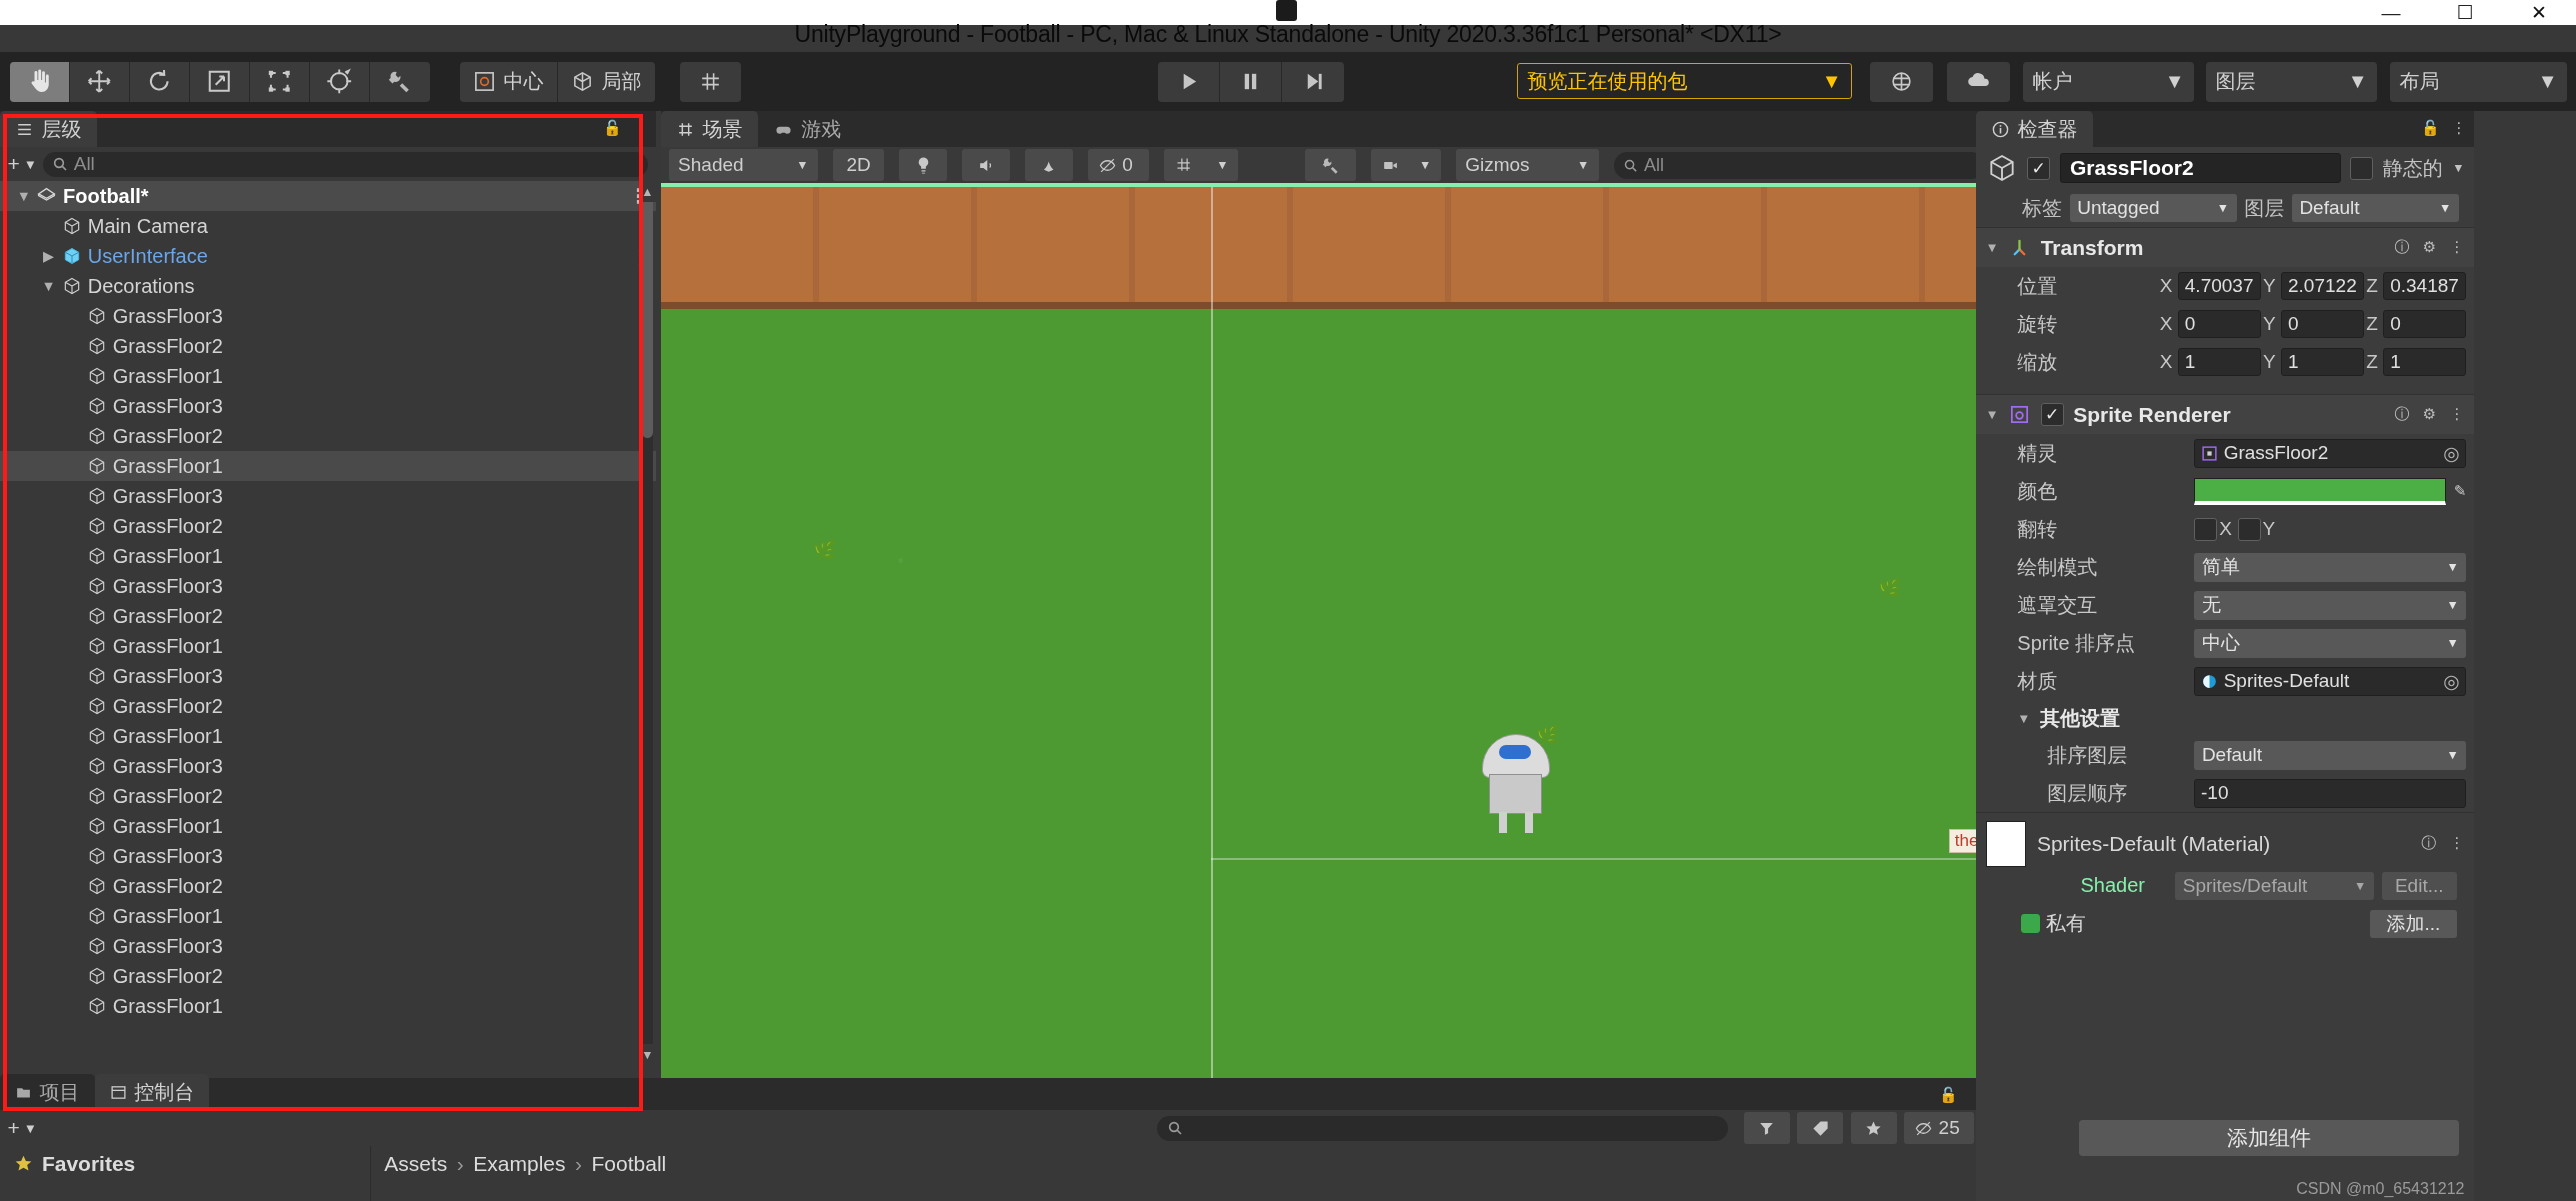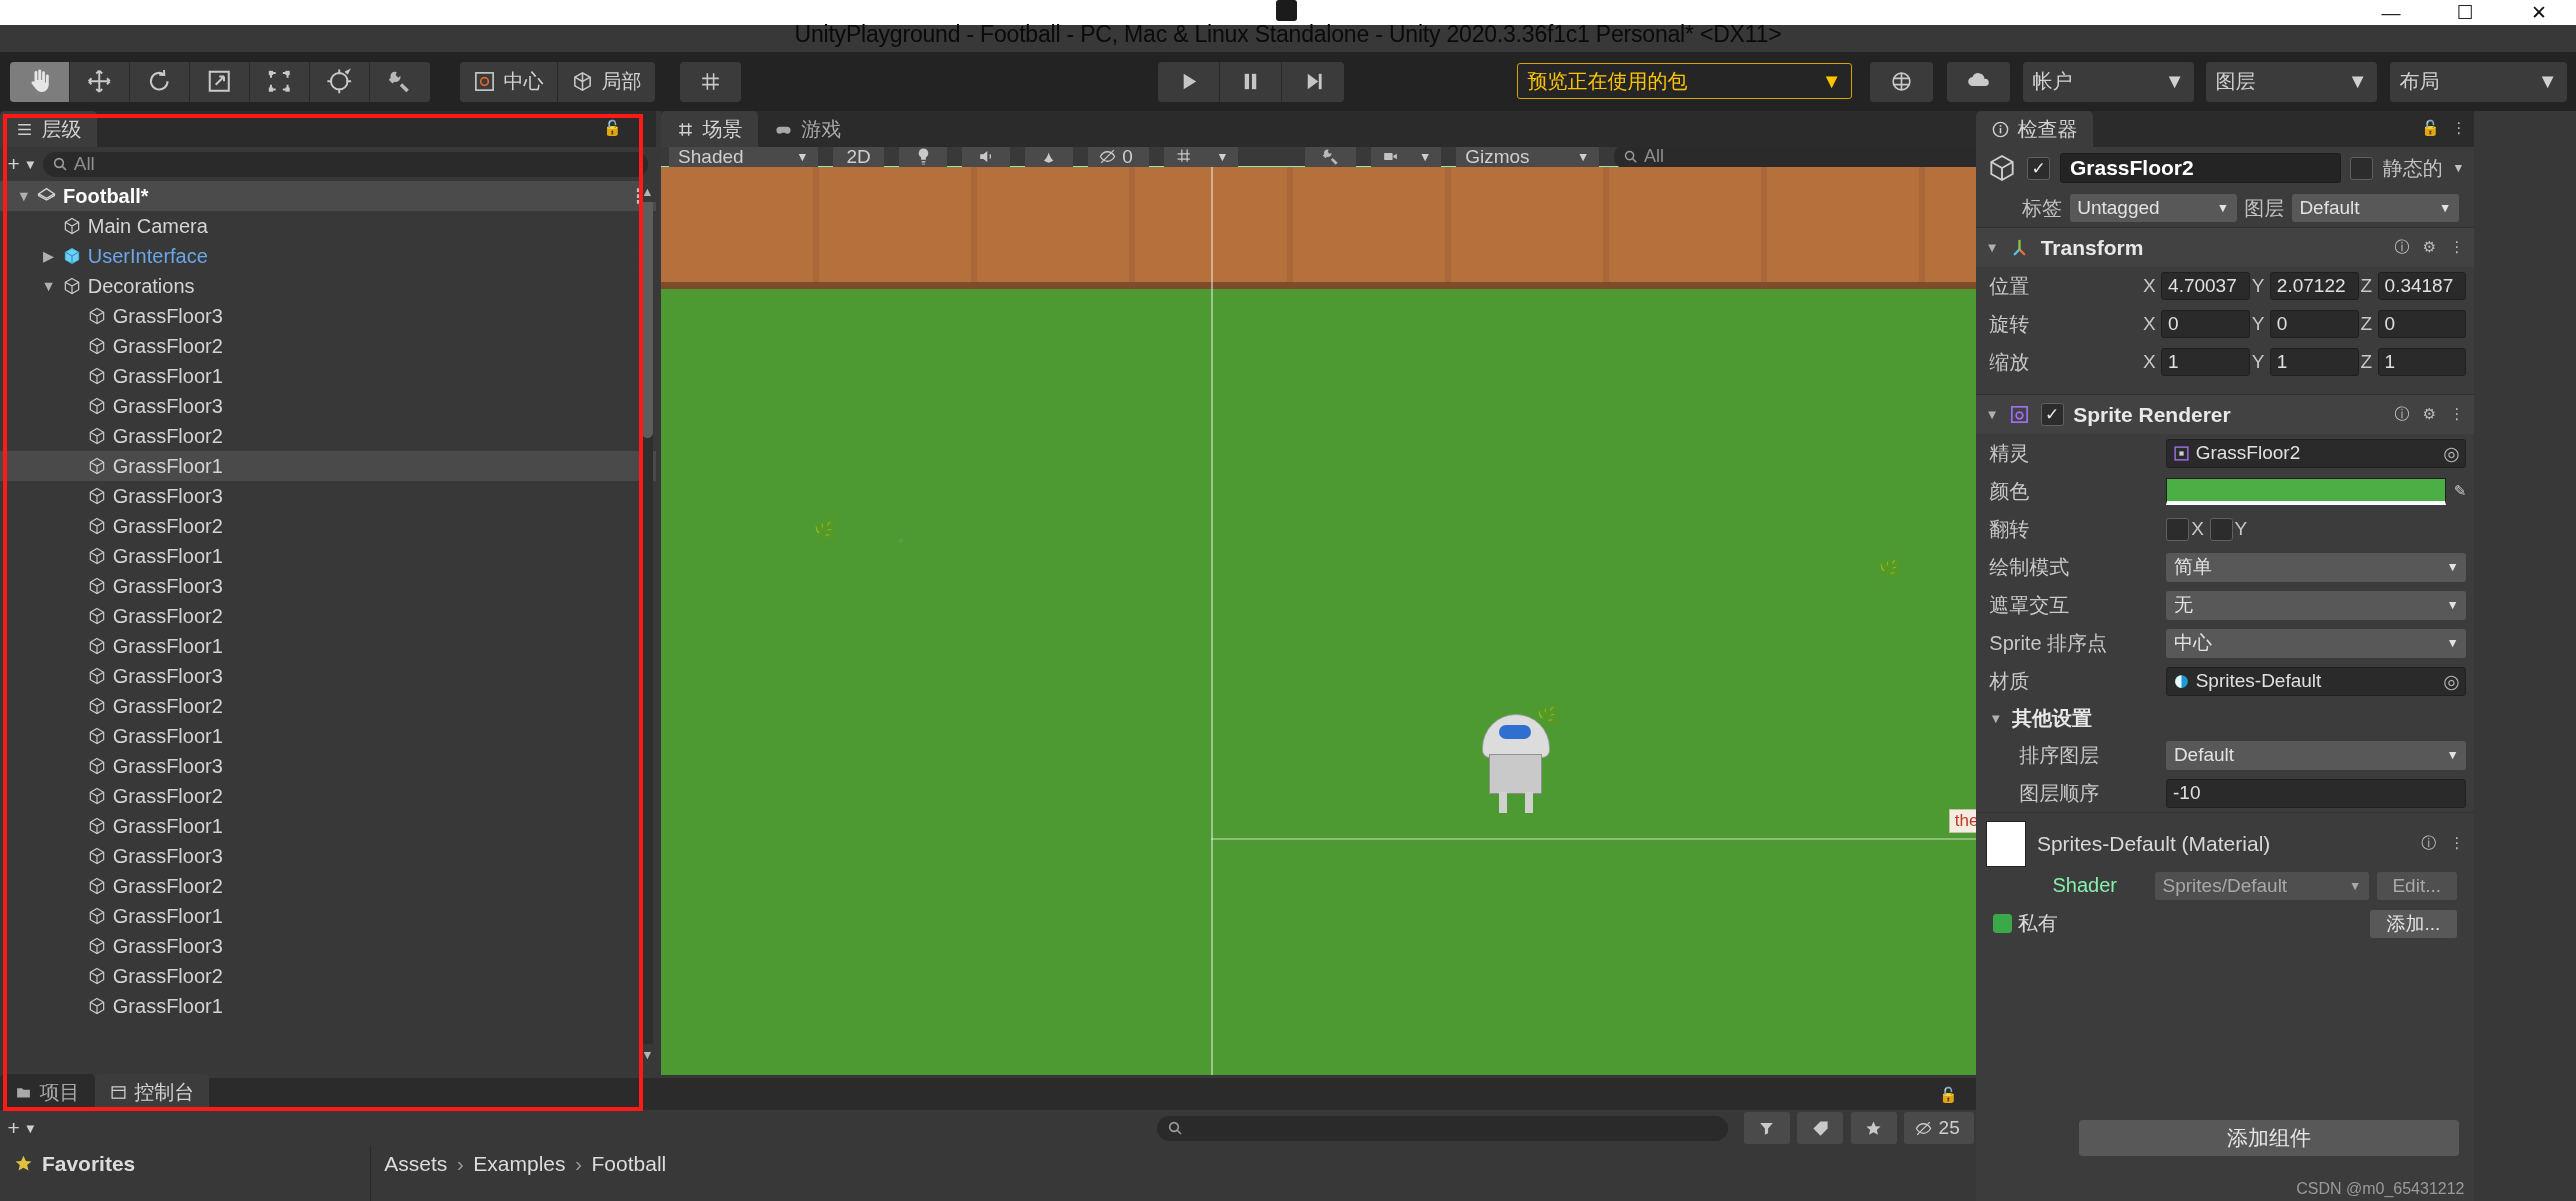--- a/index.html
+++ b/index.html
@@ -154,22 +154,22 @@
 
   
   .redbox {
     position: absolute; left: 2.9px; top: 114px; width: 640px; height: 997px;
     border: 4.8px solid #ff1a15; pointer-events: none; z-index: 40;
   }
 
   
   #scene { left: 661px; top: 111px; width: 1331px; height: 967px; background: #383838; }
   .scene-toolbar {
-    height: 20px; background: #393939; display: flex; align-items: center;
-    gap: 15px; padding: 0 7.6px; border-bottom: 1px solid #86efac;
+    height: 40px; background: #393939; display: flex; align-items: center;
+    gap: 15px; padding: 0 7.6px; border-bottom: 4px solid #86efac;
   }
   .sbtn {
     height: 32px; background: #4a4a4a; color: #cfcfcf; font-size: 19px;
     display: flex; align-items: center; gap: 5.7px; padding: 0 9.5px; border-radius: 2.9px;
   }
   .sbtn.flat { background: transparent; }
   .scene-search {
     height: 27px; background: #2a2a2a; border-radius: 13.3px; width: 399px;
     display: flex; align-items: center; padding: 0 9.5px; gap: 5.7px;
     color: #8d8d8d; font-size: 18px;
@@ -213,21 +213,21 @@
     background: #585858; border-radius: 2.9px; height: 28.5px; color: #e2e2e2;
     font-size: 19px; display: flex; align-items: center; padding: 0 7.6px;
   }
   .dd .arrow { margin-left: auto; font-size: 12.4px; }
   .comp-head {
     height: 40px; background: #424242; display: flex; align-items: center;
     gap: 9.5px; padding: 0 9.5px; border-top: 1px solid #313131;
   }
   .comp-title { color: #e8e8e8; font-size: 21px; font-weight: bold; }
   .comp-tools { margin-left: auto; display: flex; gap: 13.3px; color: #bdbdbd; }
-  .frow { height: 38px; display: flex; align-items: center; padding: 0 7.6px 0 13.3px; }
+  .frow { height: 38px; display: flex; align-items: center; padding: 0 7.6px 0 13.3px; margin-left: 28px; }
   .frow .flabel { width: 177px; color: #c8c8c8; font-size: 20px; }
   .vfield {
     background: #2a2a2a; border: 1px solid #1f1f1f; border-radius: 2.9px;
     height: 28.5px; color: #e0e0e0; font-size: 19px; display: flex;
     align-items: center; padding: 0 5.7px; overflow: hidden;
   }
   .axis { color: #c8c8c8; font-size: 19px; margin: 0 5.7px 0 1.9px; }
   .objfield {
     flex: 1; background: #2a2a2a; border: 1px solid #1f1f1f; border-radius: 2.9px;
     height: 28.5px; display: flex; align-items: center; gap: 5.7px; padding: 0 5.7px;

